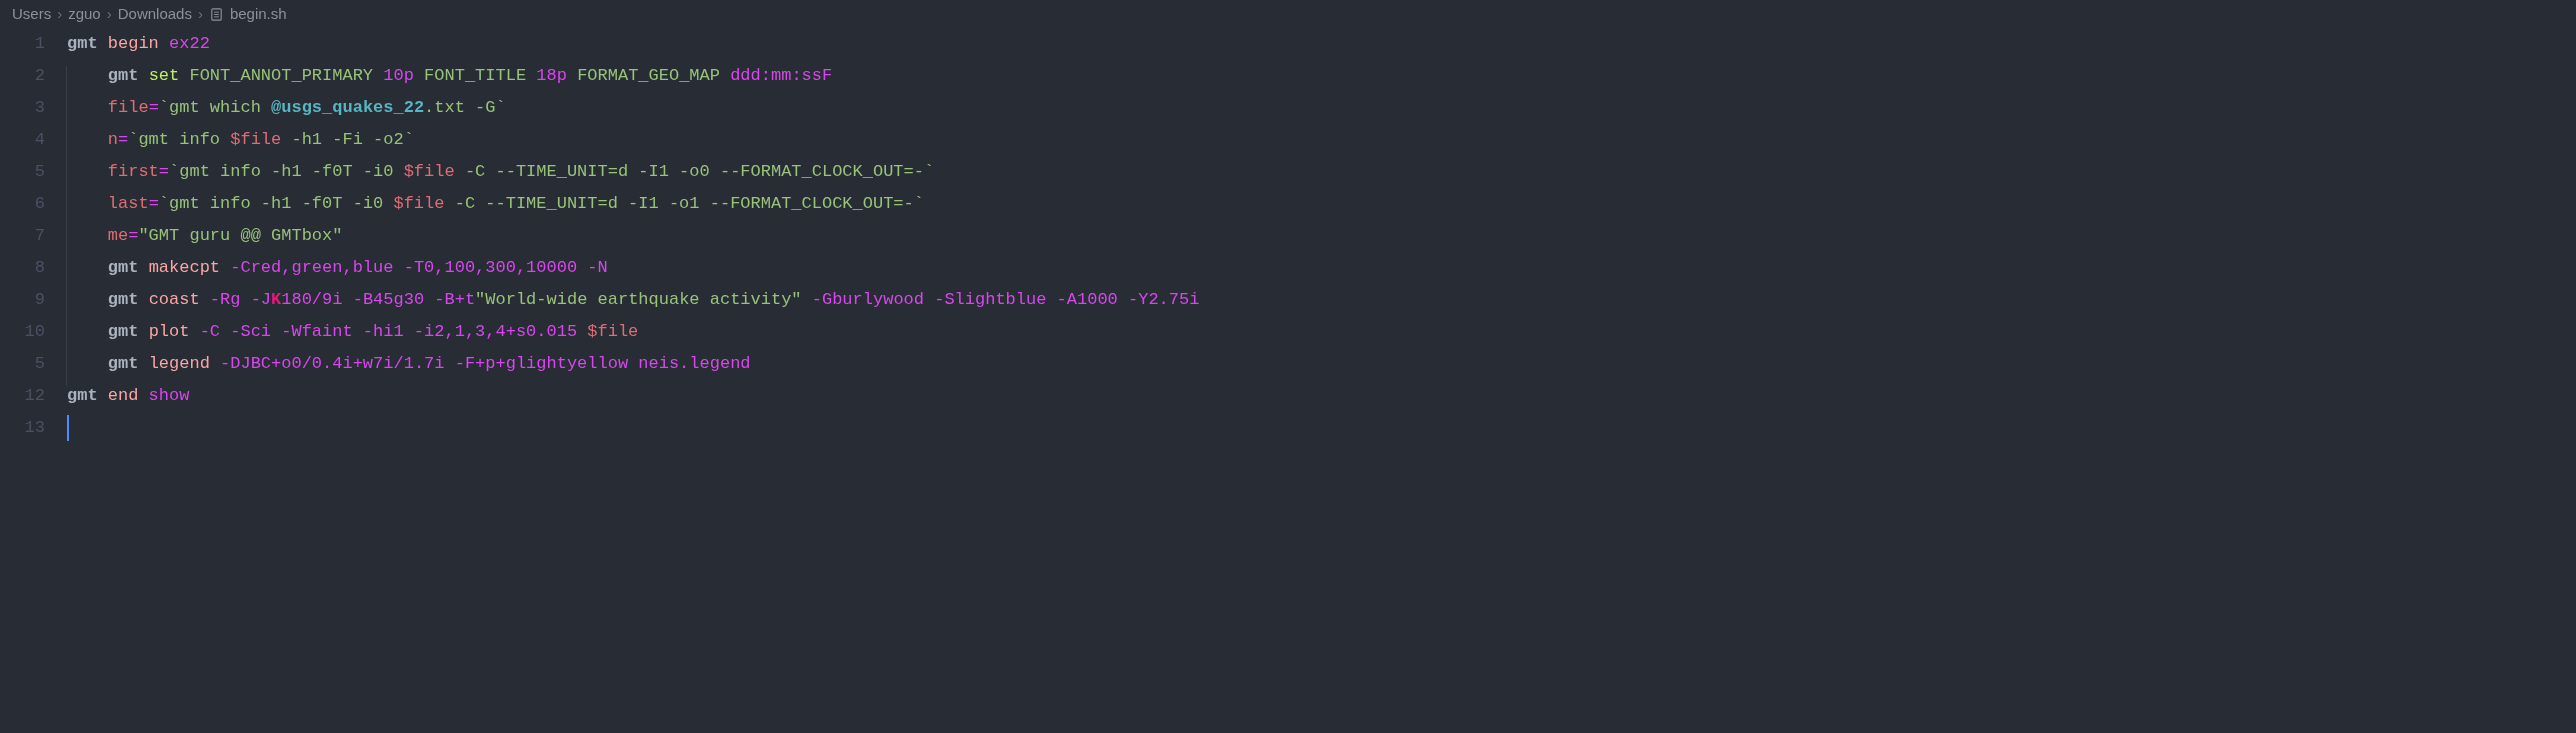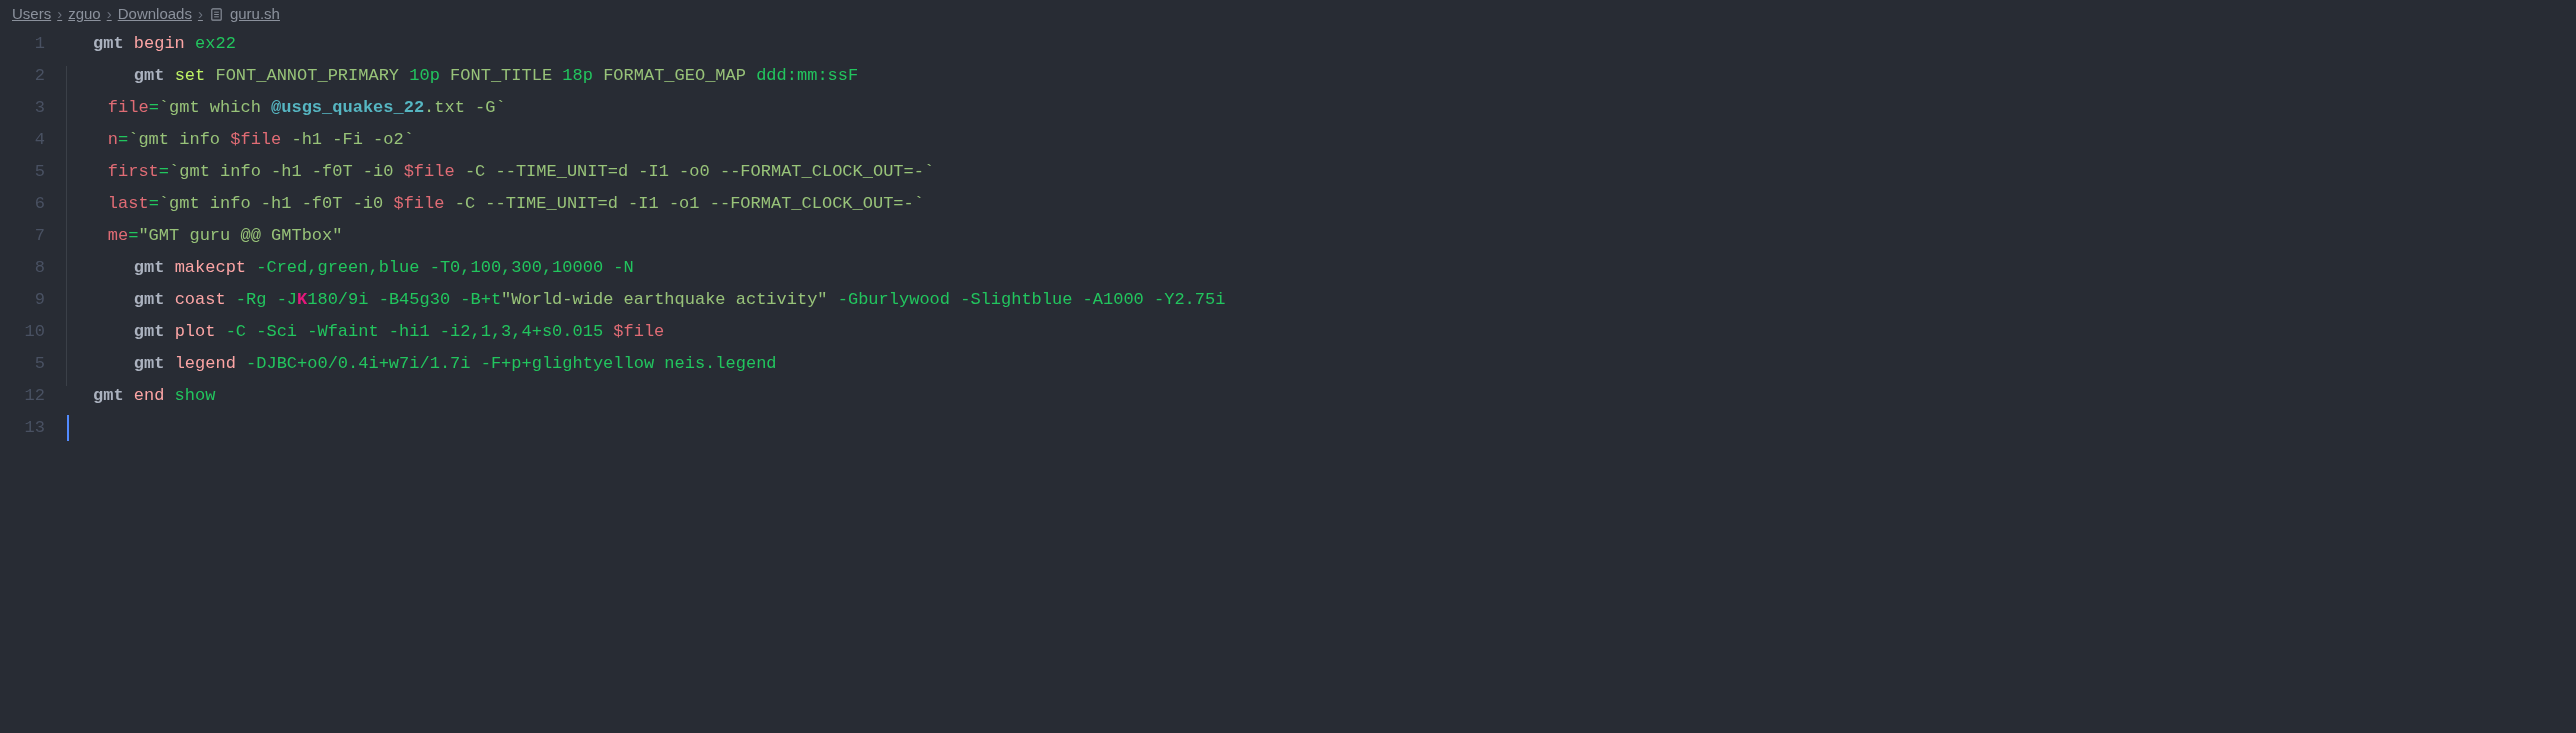--- a/index.html
+++ b/index.html
@@ -12,21 +12,20 @@
   line-height: 1.5;
 }
 .breadcrumb {
   display: flex;
   align-items: center;
   padding: 4px 12px;
   font-size: 15px;
   color: #8b919c;
   font-family: -apple-system, BlinkMacSystemFont, "Segoe UI", sans-serif;
   height: 28px;
-  text-decoration: underline;
 }
 .breadcrumb .sep {
   margin: 0 6px;
   color: #6b717d;
 }
 .breadcrumb .file-icon {
   margin-right: 6px;
   display: inline-flex;
   align-items: center;
 }
@@ -62,27 +61,27 @@
   margin-left: -1px;
 }
 .cursor {
   display: inline-block;
   width: 2px;
   height: 26px;
   background: #528bff;
   vertical-align: middle;
 }
 
-.cmd { color: #abb2bf; font-weight: bold; margin-left: 26px; }
+.cmd { color: #abb2bf; font-weight: bold; }
 .kw  { color: #fca5a5; }
 .var { color: #e06c75; }
 .str { color: #98c379; }
 .pink { color: #e5187b; font-weight: bold; }
 .cyan { color: #56b6c2; font-weight: bold; }
-.plain { color: #22c55e; }
+.plain { color: #d946ef; }
 .fn { color: #bef264; }
 .greenbold { color: #98c379; font-weight: normal; }
 </style>
 </head>
 <body>
 
 <div class="breadcrumb">
   <span>Users</span>
   <span class="sep">›</span>
   <span>zguo</span>
@@ -90,21 +89,21 @@
   <span>Downloads</span>
   <span class="sep">›</span>
   <span class="file-icon">
     <svg width="15" height="15" viewBox="0 0 16 16" fill="none">
       <rect x="3" y="2" width="10" height="12" rx="1" stroke="#8b919c" stroke-width="1.2"></rect>
       <line x1="5.5" y1="5.5" x2="10.5" y2="5.5" stroke="#8b919c" stroke-width="1"></line>
       <line x1="5.5" y1="8" x2="10.5" y2="8" stroke="#8b919c" stroke-width="1"></line>
       <line x1="5.5" y1="10.5" x2="10.5" y2="10.5" stroke="#8b919c" stroke-width="1"></line>
     </svg>
   </span>
-  <span>guru.sh</span>
+  <span>begin.sh</span>
 </div>
 
 <div class="editor">
   <div class="gutter" id="gutter">
       <div class="ln">1</div>
       <div class="ln">2</div>
       <div class="ln">3</div>
       <div class="ln">4</div>
       <div class="ln">5</div>
       <div class="ln">6</div>

